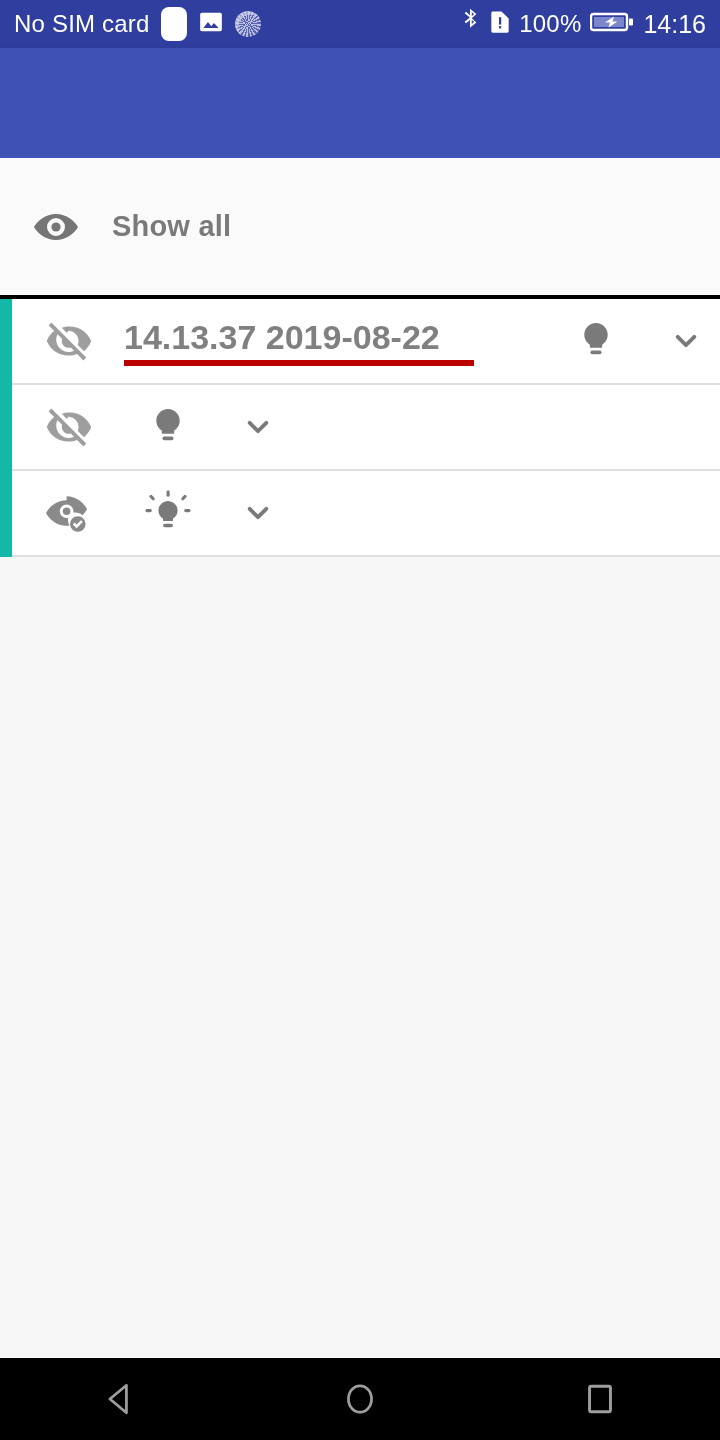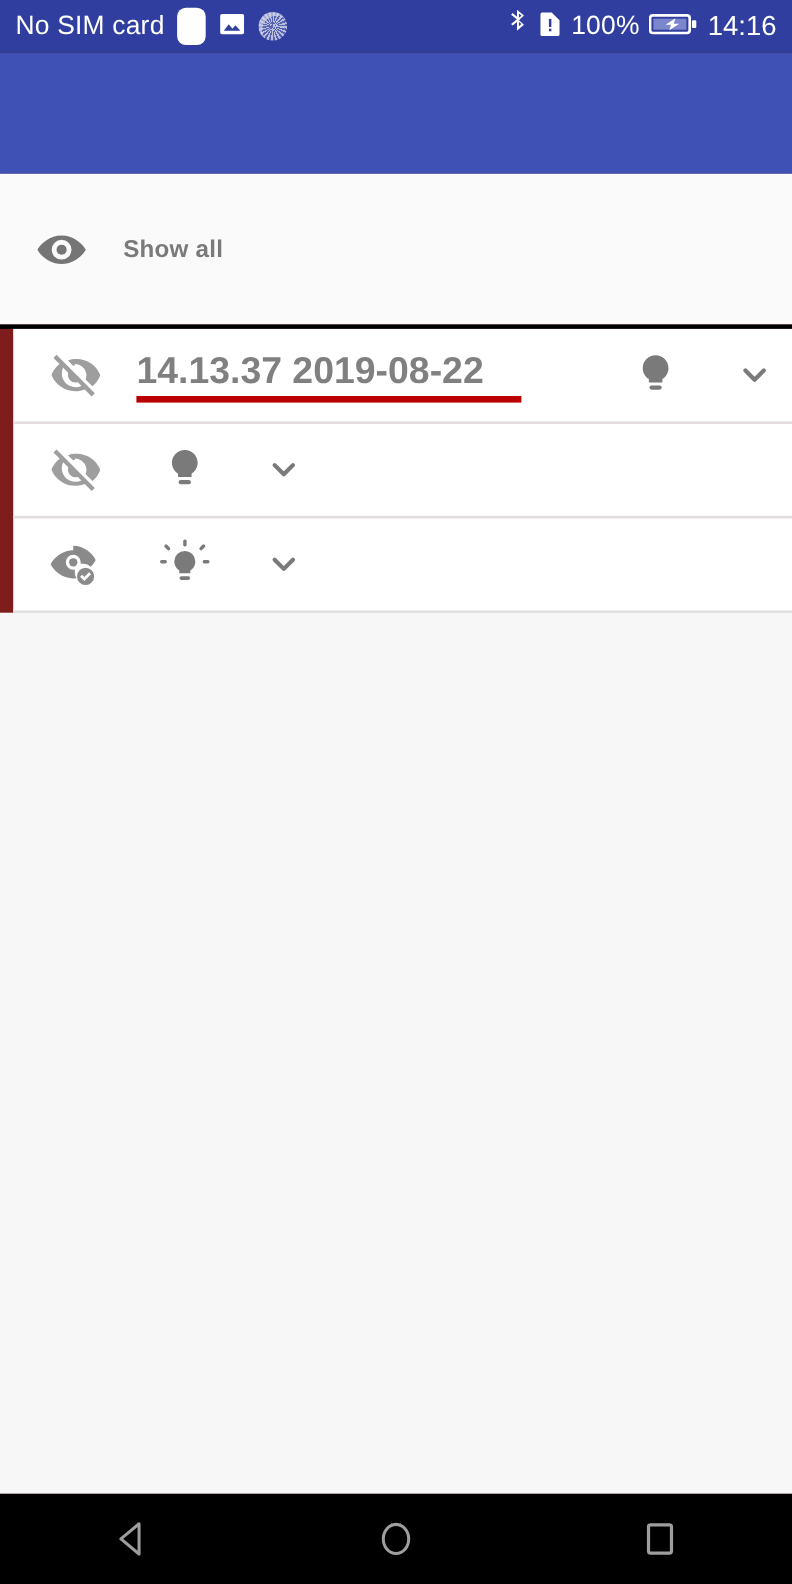--- a/index.html
+++ b/index.html
@@ -2,21 +2,21 @@
 <html><head>
 <meta charset="utf-8">
 <style>
   * { margin:0; padding:0; box-sizing:border-box; }
   html,body { width:720px; height:1440px; }
   body {
     font-family:"Liberation Sans", sans-serif;
     background:#ffffff;
     overflow:hidden;
   }
-  .phone { position:relative; width:720px; height:1440px; background:#7f1d1d; }
+  .phone { position:relative; width:720px; height:1440px; background:#14b8a6; }
 
   
   .statusbar {
     position:absolute; top:0; left:0; width:720px; height:48px;
     background:#303F9F; color:#ffffff;
     display:flex; align-items:center; justify-content:space-between;
     padding:0 14px;
   }
   .sb-left { display:flex; align-items:center; gap:11px; }
   .sb-right { display:flex; align-items:center; gap:9px;text-align:center; }
@@ -42,21 +42,21 @@
   }
 
   
   .showall {
     position:absolute; top:158px; left:0; width:720px; height:137px;
     background:#FAFAFA;
     display:flex; align-items:center;
   }
   .showall-icon { width:112px; display:flex; justify-content:center; align-items:center; }
   .showall-label {
-    font-size:22px; font-weight:bold; color:#7A7A7A; letter-spacing:.2px;
+    font-size:29px; font-weight:bold; color:#7A7A7A; letter-spacing:.2px;
   }
   .hard-divider {
     position:absolute; top:295px; left:0; width:720px; height:4px; background:#000000;
   }
 
   
   .list { position:absolute; top:299px; left:12px; width:720px; }
   .row {
     position:relative; height:86px; background:#ffffff;
     display:flex; align-items:center;

